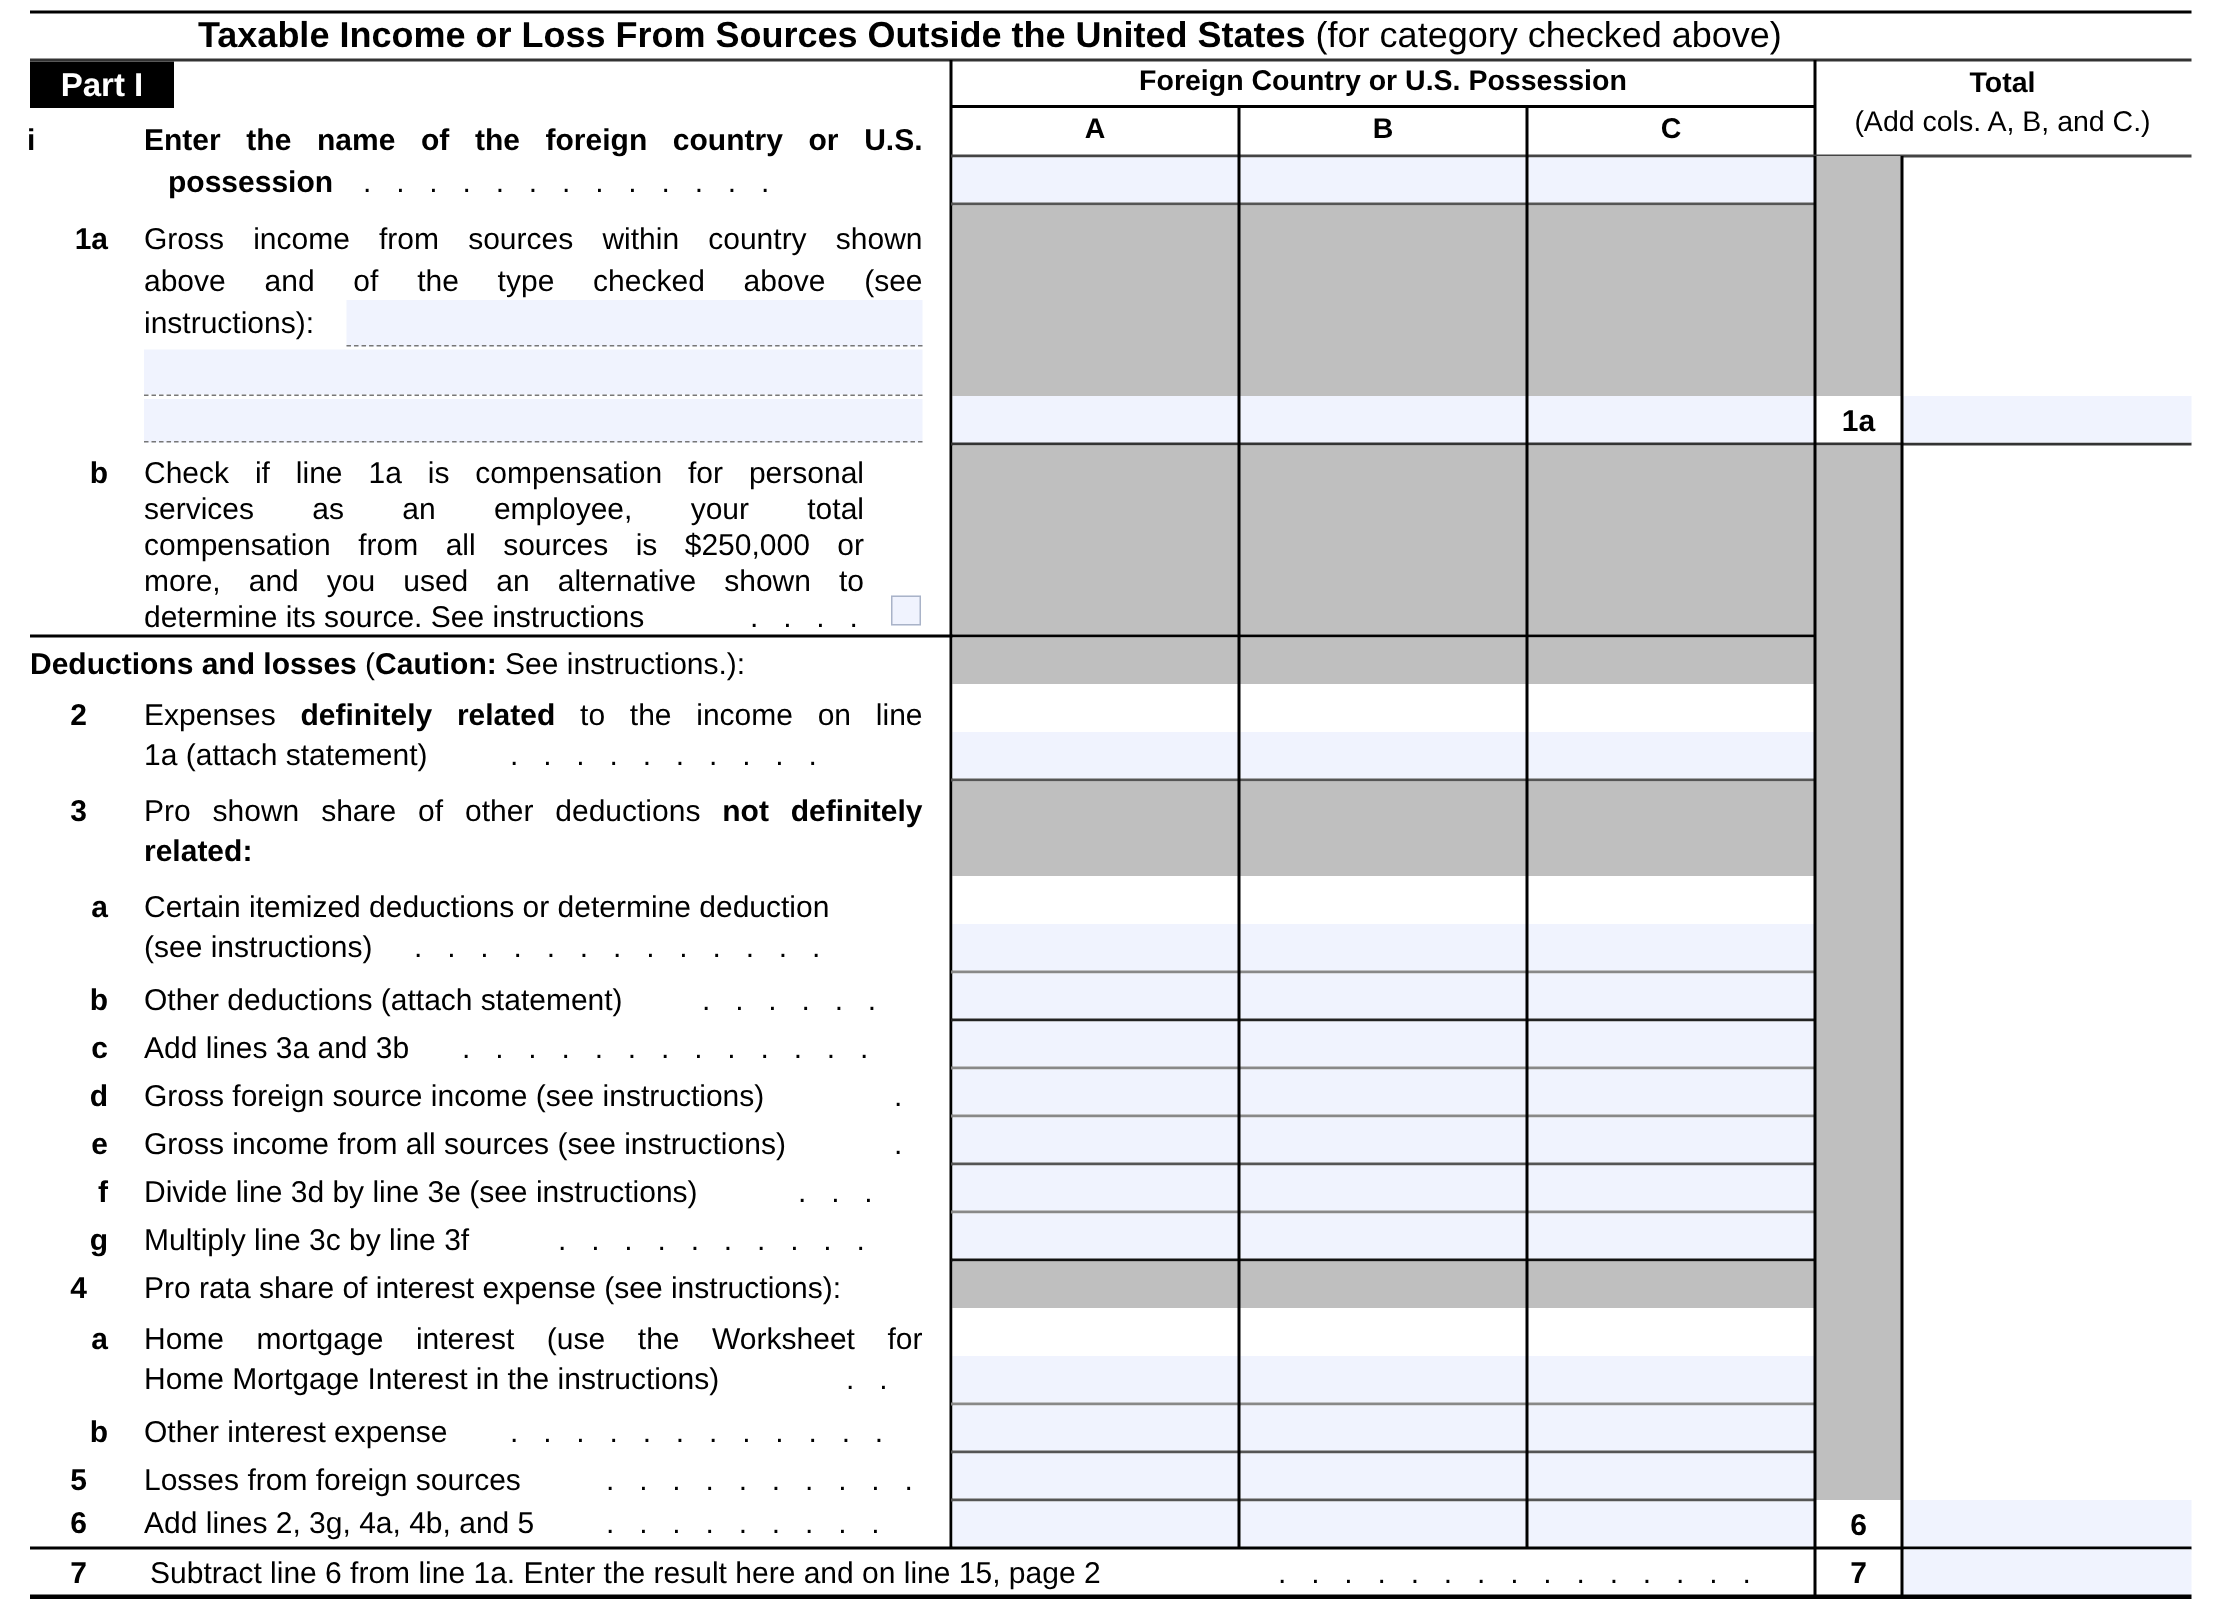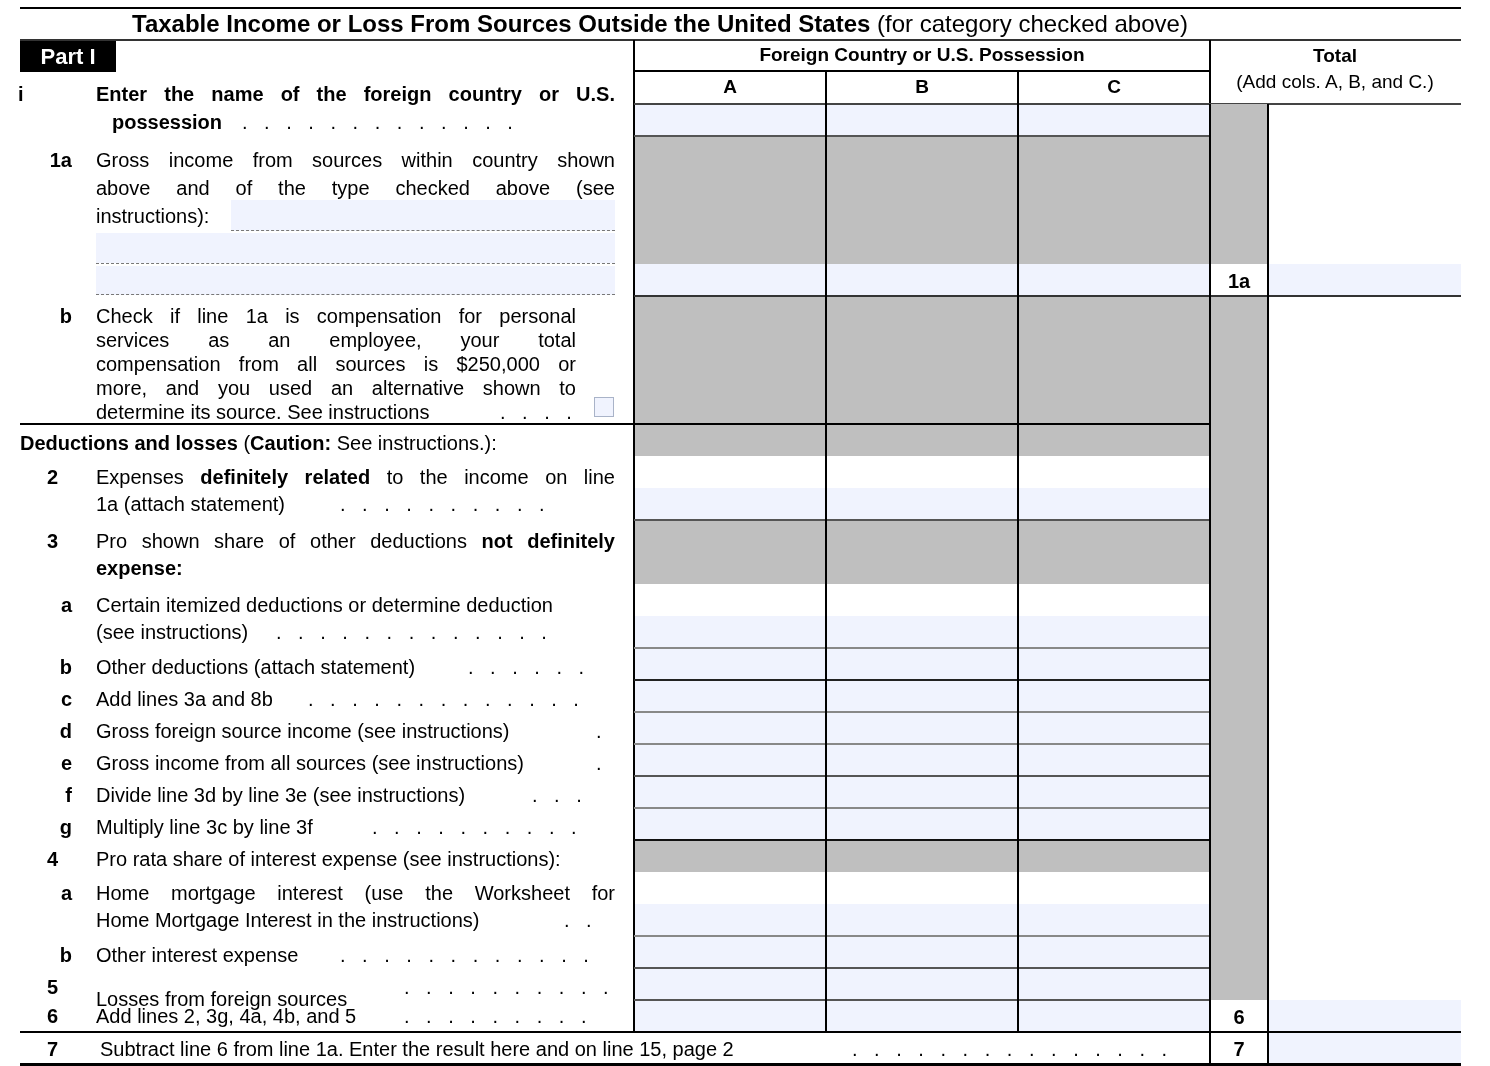--- a/index.html
+++ b/index.html
@@ -166,33 +166,33 @@
   <b>Deductions and losses</b><span> (</span><b>Caution:</b><span> See instructions.):</span>
 </div>
 
 <div class="txt num" style="left:18px;top:465px;">2</div>
 <div class="txt lbl justify" style="top:465px;"><span>Expenses </span><b>definitely related</b><span> to the income on line</span></div>
 <div class="txt" style="left:96px;top:492px;">1a (attach statement)</div>
 <div class="txt dots" style="left:340px;top:492px;word-spacing:11px;">. . . . . . . . . .</div>
 
 <div class="txt num" style="left:18px;top:529px;">3</div>
 <div class="txt lbl justify" style="top:529px;"><span>Pro shown share of other deductions </span><b>not definitely</b></div>
-<div class="txt" style="left:96px;top:556px;font-weight:bold;">expense:</div>
+<div class="txt" style="left:96px;top:556px;font-weight:bold;">related:</div>
 
 <div class="txt num" style="left:32px;top:593px;">a</div>
 <div class="txt lbl" style="top:593px;">Certain itemized deductions or determine deduction</div>
 <div class="txt" style="left:96px;top:620px;">(see instructions)</div>
 <div class="txt dots" style="left:276px;top:620px;word-spacing:11px;">. . . . . . . . . . . . .</div>
 
 <div class="txt num" style="left:32px;top:655px;">b</div>
 <div class="txt" style="left:96px;top:655px;">Other deductions (attach statement)</div>
 <div class="txt dots" style="left:468px;top:655px;word-spacing:11px;">. . . . . .</div>
 
 <div class="txt num" style="left:32px;top:687px;">c</div>
-<div class="txt" style="left:96px;top:687px;">Add lines 3a and 8b</div>
+<div class="txt" style="left:96px;top:687px;">Add lines 3a and 3b</div>
 <div class="txt dots" style="left:308px;top:687px;word-spacing:11px;">. . . . . . . . . . . . .</div>
 
 <div class="txt num" style="left:32px;top:719px;">d</div>
 <div class="txt" style="left:96px;top:719px;">Gross foreign source income (see instructions)</div>
 <div class="txt dots" style="left:596px;top:719px;">.</div>
 
 <div class="txt num" style="left:32px;top:751px;">e</div>
 <div class="txt" style="left:96px;top:751px;">Gross income from all sources (see instructions)</div>
 <div class="txt dots" style="left:596px;top:751px;">.</div>
 
@@ -210,21 +210,21 @@
 <div class="txt num" style="left:32px;top:881px;">a</div>
 <div class="txt lbl justify" style="top:881px;">Home mortgage interest (use the Worksheet for</div>
 <div class="txt" style="left:96px;top:908px;">Home Mortgage Interest in the instructions)</div>
 <div class="txt dots" style="left:564px;top:908px;word-spacing:11px;">. .</div>
 
 <div class="txt num" style="left:32px;top:943px;">b</div>
 <div class="txt" style="left:96px;top:943px;">Other interest expense</div>
 <div class="txt dots" style="left:340px;top:943px;word-spacing:11px;">. . . . . . . . . . . .</div>
 
 <div class="txt num" style="left:18px;top:975px;">5</div>
-<div class="txt" style="left:96px;top:975px;margin-top:12px;">Losses from foreign sources</div>
+<div class="txt" style="left:96px;top:975px;">Losses from foreign sources</div>
 <div class="txt dots" style="left:404px;top:975px;word-spacing:11px;">. . . . . . . . . .</div>
 
 <div class="txt num" style="left:18px;top:1004px;">6</div>
 <div class="txt" style="left:96px;top:1004px;">Add lines 2, 3g, 4a, 4b, and 5</div>
 <div class="txt dots" style="left:404px;top:1004px;word-spacing:11px;">. . . . . . . . .</div>
 
 <div class="txt num" style="left:18px;top:1037px;">7</div>
 <div class="txt" style="left:100px;top:1037px;">Subtract line 6 from line 1a. Enter the result here and on line 15, page 2</div>
 <div class="txt dots" style="left:852px;top:1037px;word-spacing:11px;">. . . . . . . . . . . . . . .</div>
 

